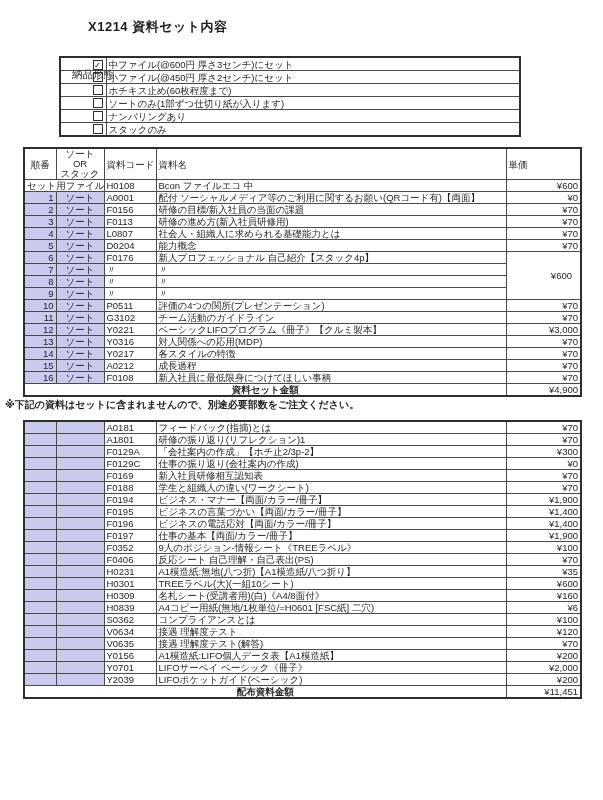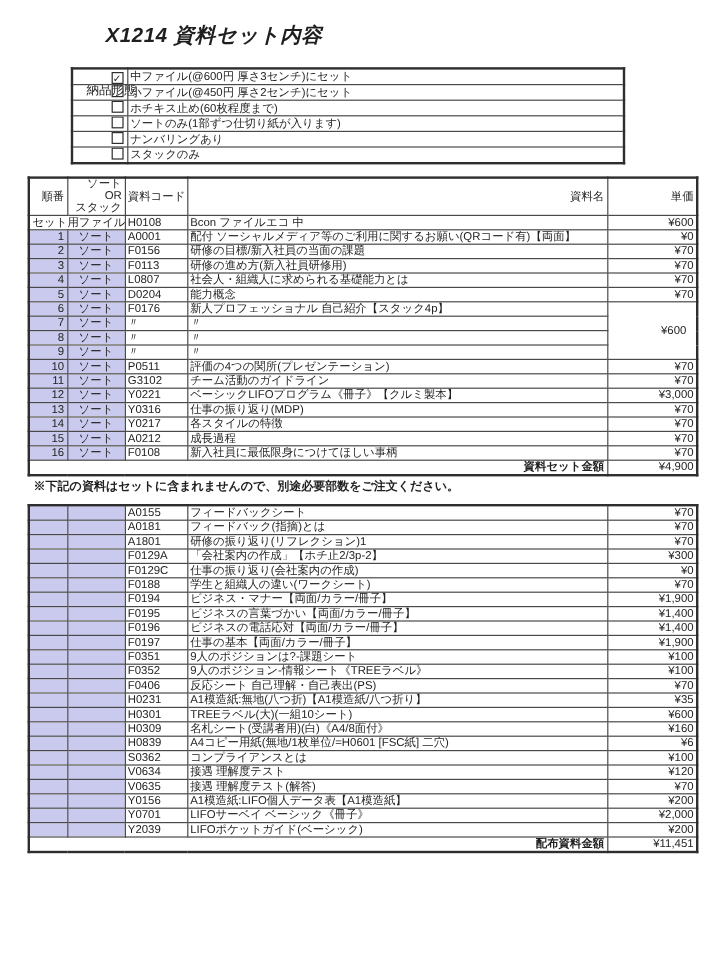--- a/index.html
+++ b/index.html
@@ -1,49 +1,49 @@
 <!DOCTYPE html>
 <html><head>
 <meta charset="utf-8">
 <style>
   html,body{margin:0;padding:0;}
   body{
     width:603px;height:800px;background:#ffffff;position:relative;
     font-family:"Liberation Sans","DejaVu Sans",sans-serif;color:#1f1f1f;
     -webkit-font-smoothing:antialiased;
   }
-  .page-title{position:absolute;left:88px;top:18px;font-size:17px;font-weight:bold;letter-spacing:.5px;font-style:italic;}
+  .page-title{position:absolute;left:88px;top:18px;font-size:13px;font-weight:bold;letter-spacing:.5px;}
   .delivery-heading{position:absolute;left:72px;top:41px;font-size:10.5px;margin-top:27px;}
 
   table{border-collapse:collapse;table-layout:fixed;border:2px solid #2e2e2e;}
   td,th{border:1px solid #4a4a4a;font-size:9.5px;line-height:11px;padding:0 2px;
         overflow:hidden;white-space:nowrap;font-weight:normal;}
 
   
   .cb-table{position:absolute;left:59px;top:56px;width:460px;}
   .cb-table td{height:12px;}
   .cb-cell{text-align:right;padding-right:3px;}
   .checkbox{display:inline-block;width:8px;height:8px;border:1px solid #2e2e2e;
             font-size:8.5px;line-height:8px;text-align:center;vertical-align:-1px;color:#1f1f1f;}
 
   
   .set-table{position:absolute;left:23px;top:147px;width:557px;}
-  .set-table th{height:11px;text-align:right;}
+  .set-table th{height:11px;text-align:left;}
   .set-table td{height:11px;}
-  th.center{text-align:right;margin-top:24px;}
+  th.center{text-align:center;margin-top:24px;}
   th.two-line{white-space:pre-line;line-height:10px;}
   .shade{background:#cacaee;}
   .num{text-align:right;}
   .sortc{text-align:center;}
   .price{text-align:right;}
   .price-merged{text-align:right;padding-right:8px;vertical-align:middle;}
   .file-label{text-align:left;margin-top:23px;}
-  .total-label{text-align:right;font-weight:bold;}
-
-  .note{position:absolute;left:28px;top:398px;font-size:10px;font-weight:bold;font-family:Liberation Mono, monospace;}
+  .total-label{text-align:center;font-weight:bold;}
+
+  .note{position:absolute;left:5px;top:398px;font-size:10px;font-weight:bold;}
 
   .extra-table{position:absolute;left:23px;top:420px;width:557px;}
   .extra-table td{height:11px;}
 </style>
 </head>
 <body>
 
 <div class="page-title">X1214 資料セット内容</div>
 <div class="delivery-heading">納品形態</div>
 
@@ -185,21 +185,21 @@
         <td class="num shade">12</td>
         <td class="sortc shade">ソート</td>
         <td>Y0221</td>
         <td>ベーシックLIFOプログラム《冊子》【クルミ製本】</td>
         <td class="price">¥3,000</td>
       </tr>
       <tr>
         <td class="num shade">13</td>
         <td class="sortc shade">ソート</td>
         <td>Y0316</td>
-        <td>仕事の振り返り(MDP)</td>
+        <td>対人関係への応用(MDP)</td>
         <td class="price">¥70</td>
       </tr>
       <tr>
         <td class="num shade">14</td>
         <td class="sortc shade">ソート</td>
         <td>Y0217</td>
         <td>各スタイルの特徴</td>
         <td class="price">¥70</td>
       </tr>
       <tr>
@@ -232,27 +232,20 @@
     <col style="width:32px">
       <col style="width:48px">
       <col style="width:52px">
       <col style="width:350px">
       <col style="width:75px">
   </colgroup>
   <tbody id="extra-body">
       <tr>
         <td class="shade"></td>
         <td class="shade"></td>
-        <td>A0155</td>
-        <td>フィードバックシート</td>
-        <td class="price">¥70</td>
-      </tr>
-      <tr>
-        <td class="shade"></td>
-        <td class="shade"></td>
         <td>A0181</td>
         <td>フィードバック(指摘)とは</td>
         <td class="price">¥70</td>
       </tr>
       <tr>
         <td class="shade"></td>
         <td class="shade"></td>
         <td>A1801</td>
         <td>研修の振り返り(リフレクション)1</td>
         <td class="price">¥70</td>
@@ -267,20 +260,27 @@
       <tr>
         <td class="shade"></td>
         <td class="shade"></td>
         <td>F0129C</td>
         <td>仕事の振り返り(会社案内の作成)</td>
         <td class="price">¥0</td>
       </tr>
       <tr>
         <td class="shade"></td>
         <td class="shade"></td>
+        <td>F0169</td>
+        <td>新入社員研修相互認知表</td>
+        <td class="price">¥70</td>
+      </tr>
+      <tr>
+        <td class="shade"></td>
+        <td class="shade"></td>
         <td>F0188</td>
         <td>学生と組織人の違い(ワークシート)</td>
         <td class="price">¥70</td>
       </tr>
       <tr>
         <td class="shade"></td>
         <td class="shade"></td>
         <td>F0194</td>
         <td>ビジネス・マナー【両面/カラー/冊子】</td>
         <td class="price">¥1,900</td>
@@ -298,27 +298,20 @@
         <td>F0196</td>
         <td>ビジネスの電話応対【両面/カラー/冊子】</td>
         <td class="price">¥1,400</td>
       </tr>
       <tr>
         <td class="shade"></td>
         <td class="shade"></td>
         <td>F0197</td>
         <td>仕事の基本【両面/カラー/冊子】</td>
         <td class="price">¥1,900</td>
-      </tr>
-      <tr>
-        <td class="shade"></td>
-        <td class="shade"></td>
-        <td>F0351</td>
-        <td>9人のポジションは?-課題シート</td>
-        <td class="price">¥100</td>
       </tr>
       <tr>
         <td class="shade"></td>
         <td class="shade"></td>
         <td>F0352</td>
         <td>9人のポジション-情報シート《TREEラベル》</td>
         <td class="price">¥100</td>
       </tr>
       <tr>
         <td class="shade"></td>

